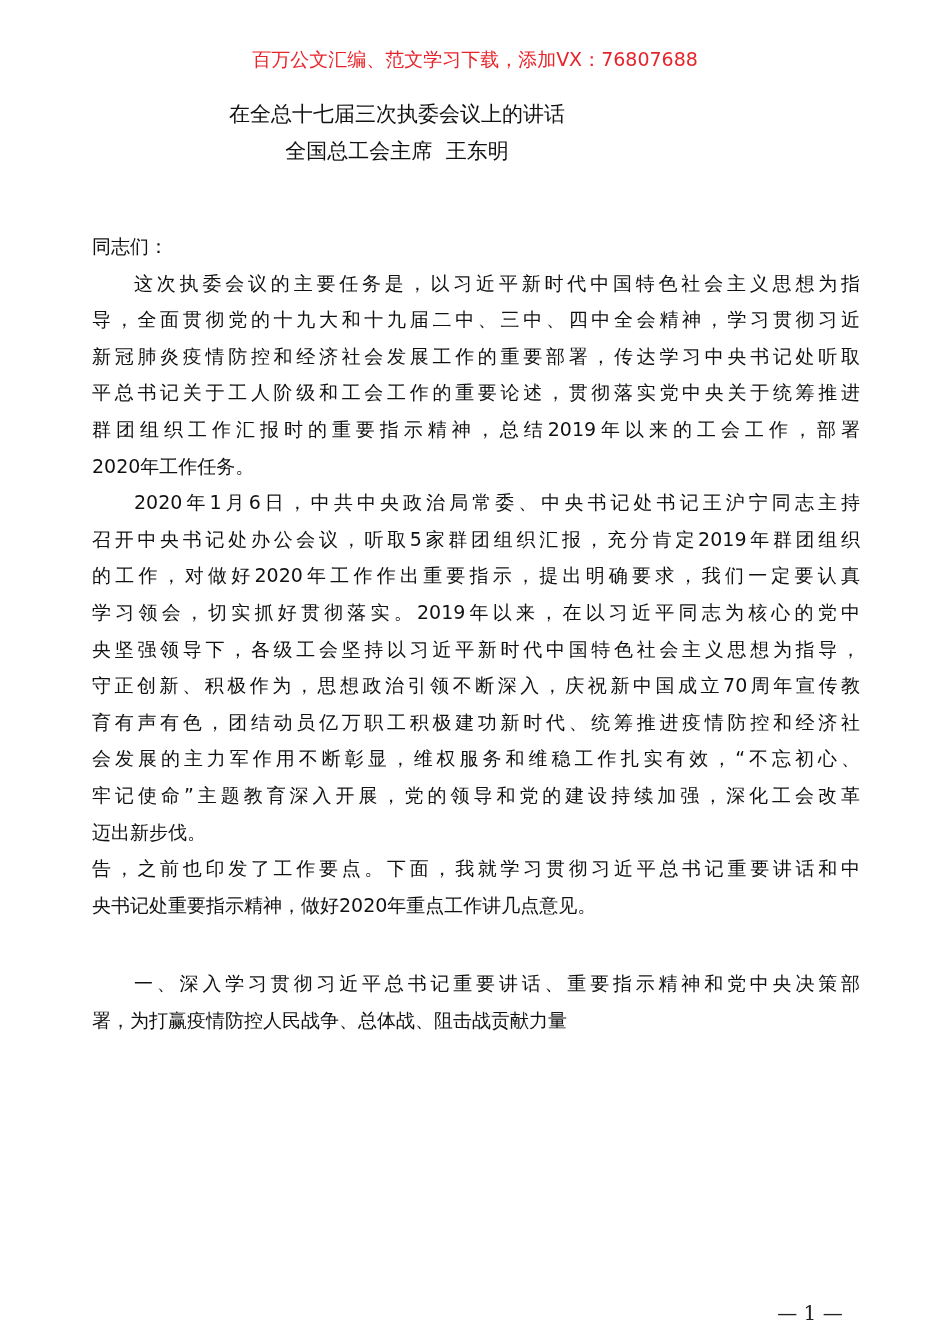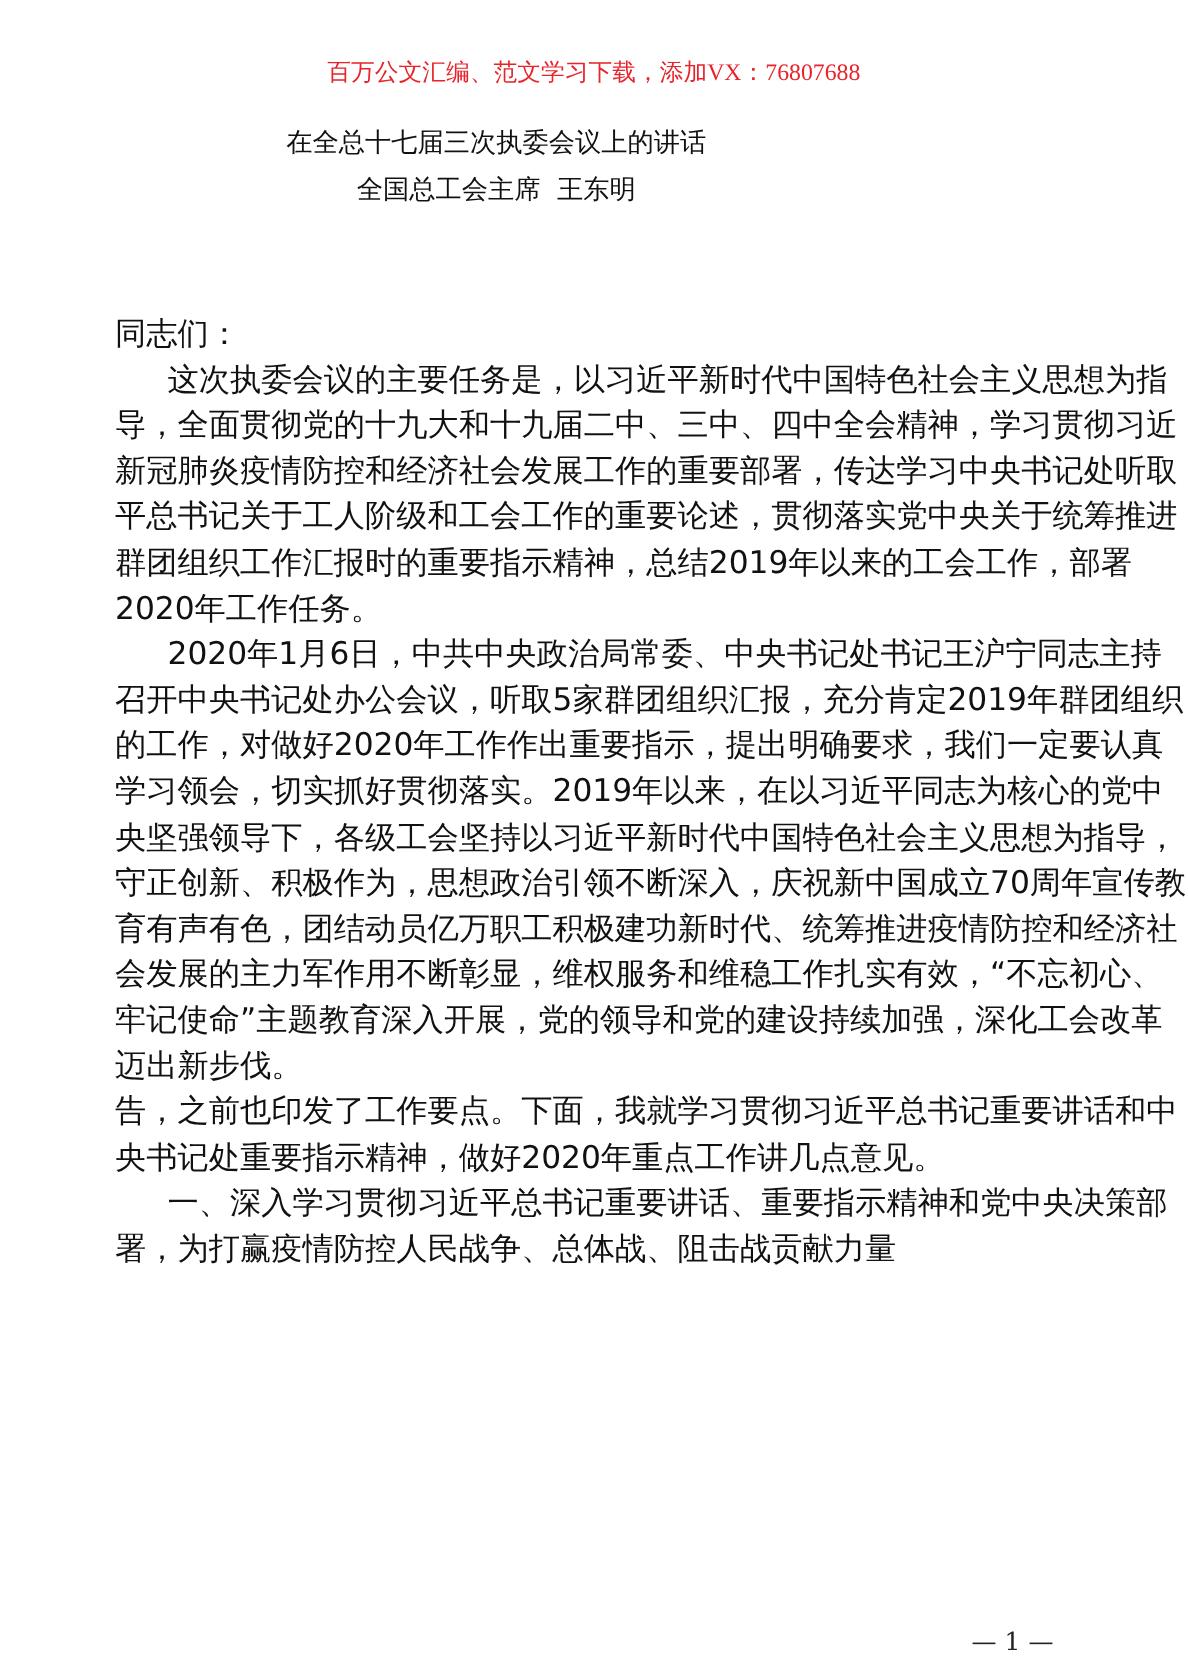--- a/index.html
+++ b/index.html
@@ -18,40 +18,39 @@
     .watermark {
       position: absolute;
       top: 44px;
       left: 0;
       width: 950px;
       text-align: center;
       color: #e8242b;
       font-size: 19px;
       line-height: 30px;
       letter-spacing: 0px;
-      font-family: Liberation Serif, serif;
     }
     .header {
       position: absolute;
       top: 96px;
       left: 0;
       width: 794px;
       text-align: center;
       font-size: 21px;
       line-height: 36.5px;
     }
     .header div {
       white-space: nowrap;
     }
     .body {
       position: absolute;
-      top: 249px;
+      top: 228px;
       left: 92px;
       width: 768px;
-      font-size: 25px;
+      font-size: 19px;
       line-height: 36.6px;
       text-align: justify;
     }
     .body p {
       margin: 0;
       padding: 0;
     }
     .body .line {
       display: block;
       white-space: nowrap;
@@ -107,19 +106,19 @@
     <span class="line">牢记使命”主题教育深入开展，党的领导和党的建设持续加强，深化工会改革</span>
     <span class="line last">迈出新步伐。</span>
   </p>
 
   <p>
     <span class="line">告，之前也印发了工作要点。下面，我就学习贯彻习近平总书记重要讲话和中</span>
     <span class="line last">央书记处重要指示精神，做好2020年重点工作讲几点意见。</span>
   </p>
 
   <p>
-    <span class="line" style="padding-left:42px;">一、深入学习贯彻习近平总书记重要讲话、重要指示精神和党中央决策部</span>
+    <span class="line" style="padding-left:42px;margin-top:42px;">一、深入学习贯彻习近平总书记重要讲话、重要指示精神和党中央决策部</span>
     <span class="line last">署，为打赢疫情防控人民战争、总体战、阻击战贡献力量</span>
   </p>
 
 </div>
 
 <div class="page-number">— 1 —</div>
 
 </body></html>

